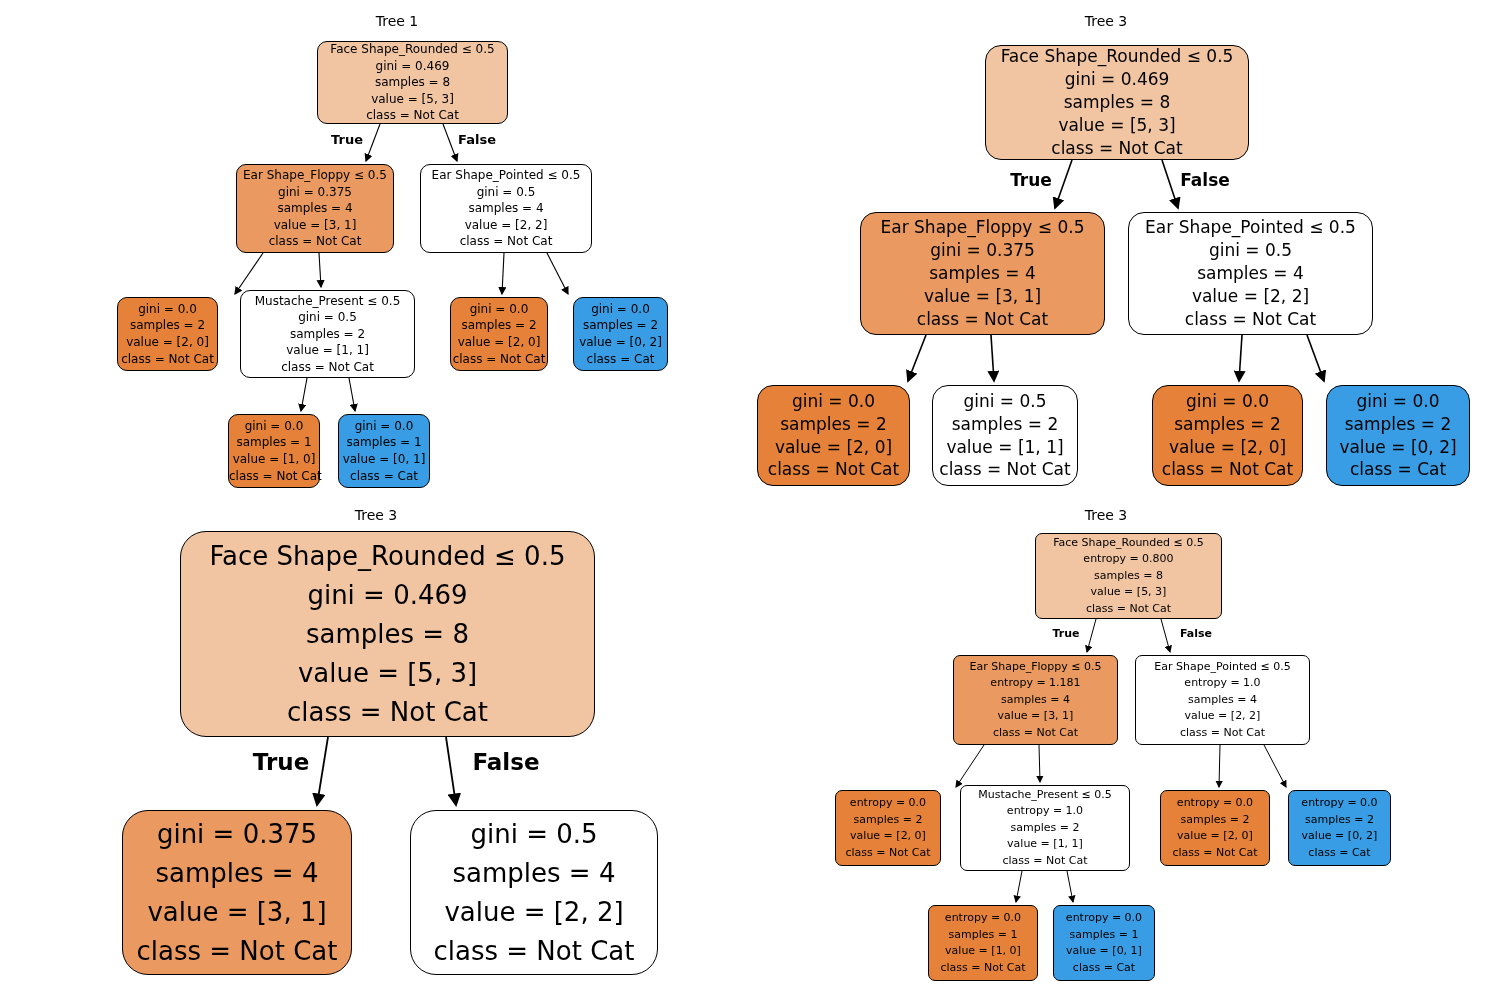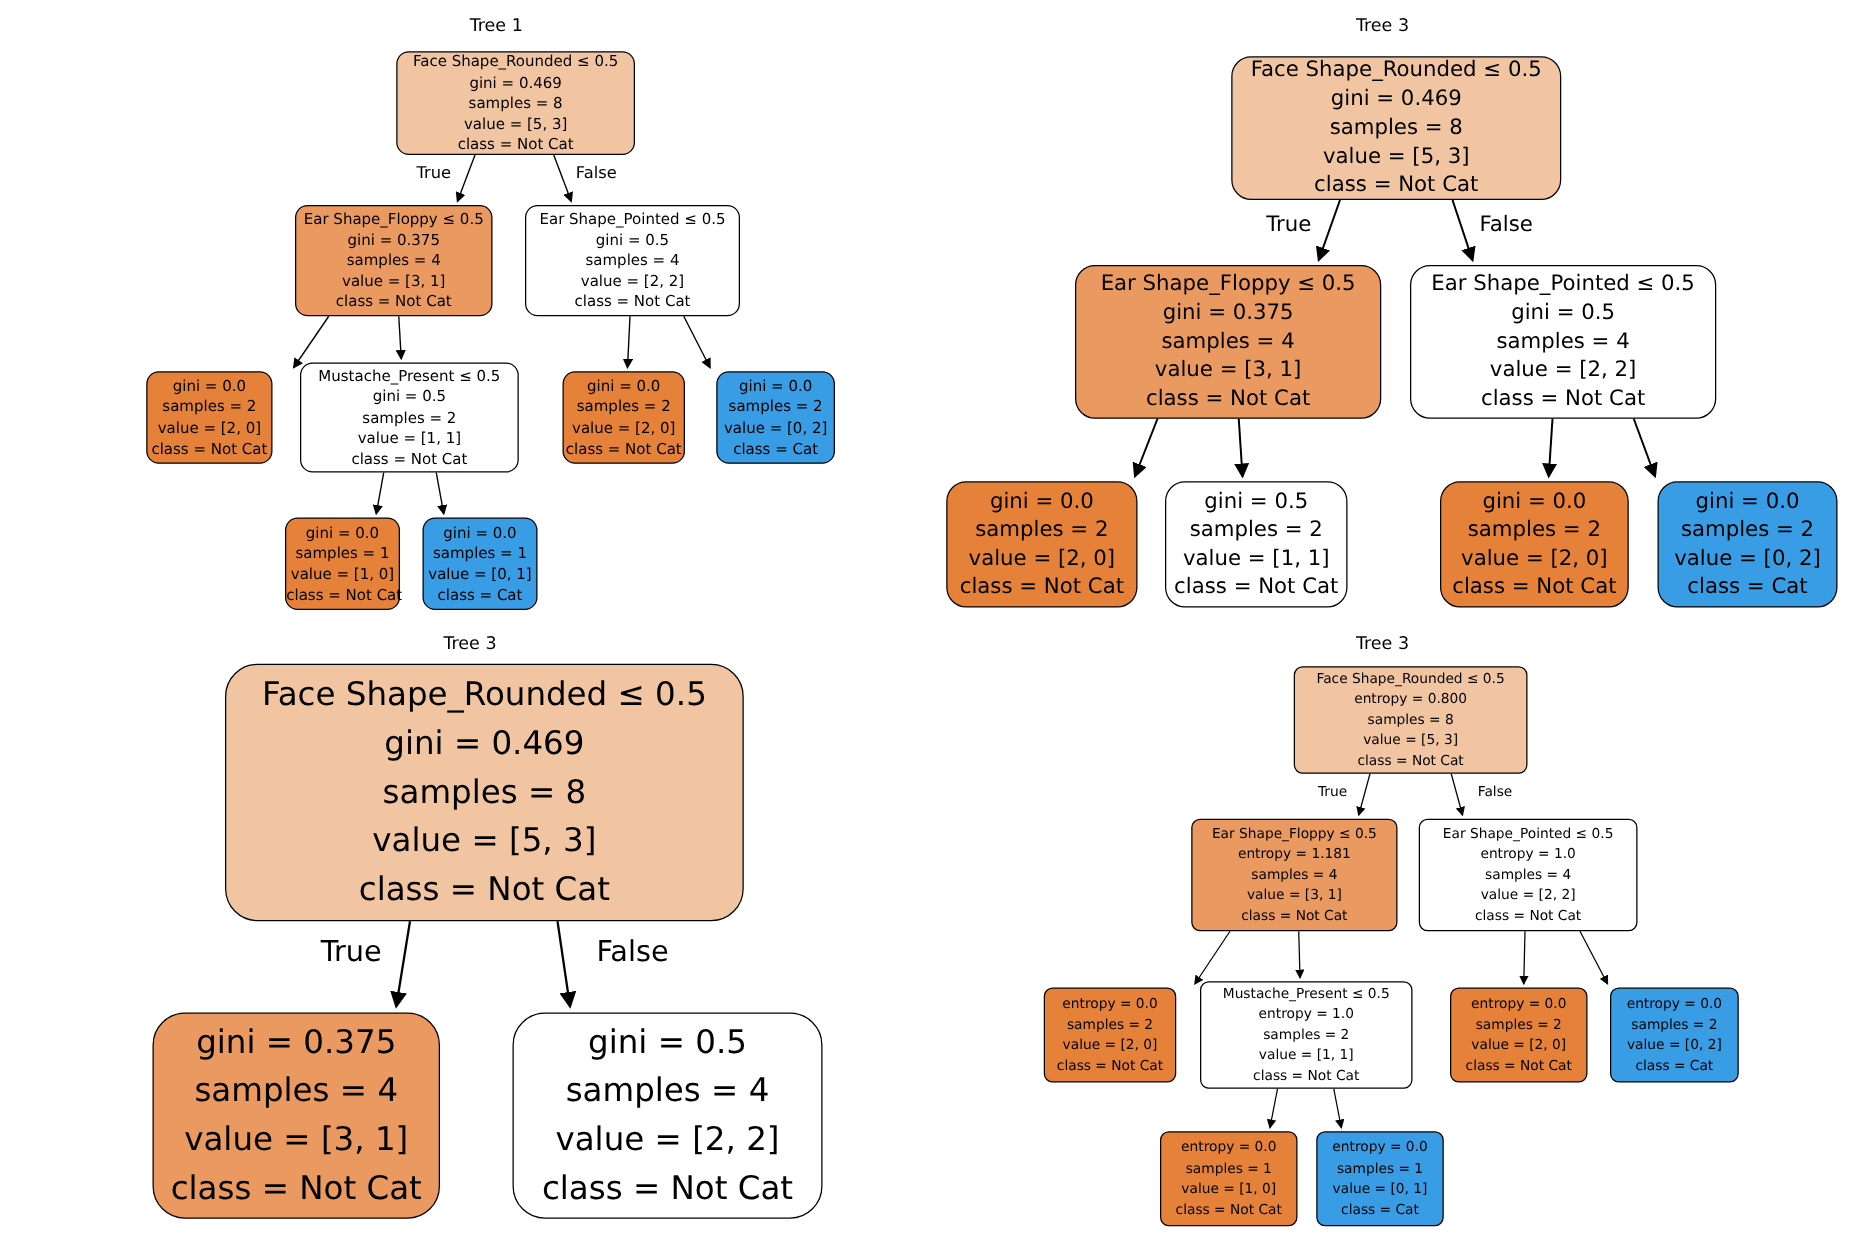--- a/index.html
+++ b/index.html
@@ -8,21 +8,21 @@
   svg.edges{position:absolute;left:0;top:0;width:1500px;height:1000px;pointer-events:none;}
   .tree-title{position:absolute;transform:translateX(-50%);font-size:14px;white-space:nowrap;}
   .node{position:absolute;box-sizing:border-box;border:1.3px solid #000;
         display:flex;flex-direction:column;justify-content:center;
         text-align:center;white-space:nowrap;overflow:visible;}
   .node .nl{width:100%;}
   .t1 .node, .node.t1{font-size:12px;line-height:1.38;border-radius:10px;}
   .node.t2{font-size:17px;line-height:1.35;border-radius:16px;}
   .node.t3{font-size:26px;line-height:1.5;border-radius:26px;}
   .node.t4{font-size:11px;line-height:1.5;border-radius:7px;}
-  .edge-label{position:absolute;transform:translate(-50%,-50%);white-space:nowrap;}
+  .edge-label{position:absolute;transform:translate(-50%,-50%);white-space:nowrap;font-weight:bold;}
   .el1{font-size:13px;} .el2{font-size:17px;} .el3{font-size:23px;} .el4{font-size:11px;}
 </style>
 </head>
 <body>
 
 <div class="canvas">
 
   <svg class="edges" viewBox="0 0 1500 1000">
     <defs>
       <marker id="ah" viewBox="0 0 10 10" refX="8.5" refY="5" markerWidth="7.5" markerHeight="7.5" orient="auto-start-reverse">

